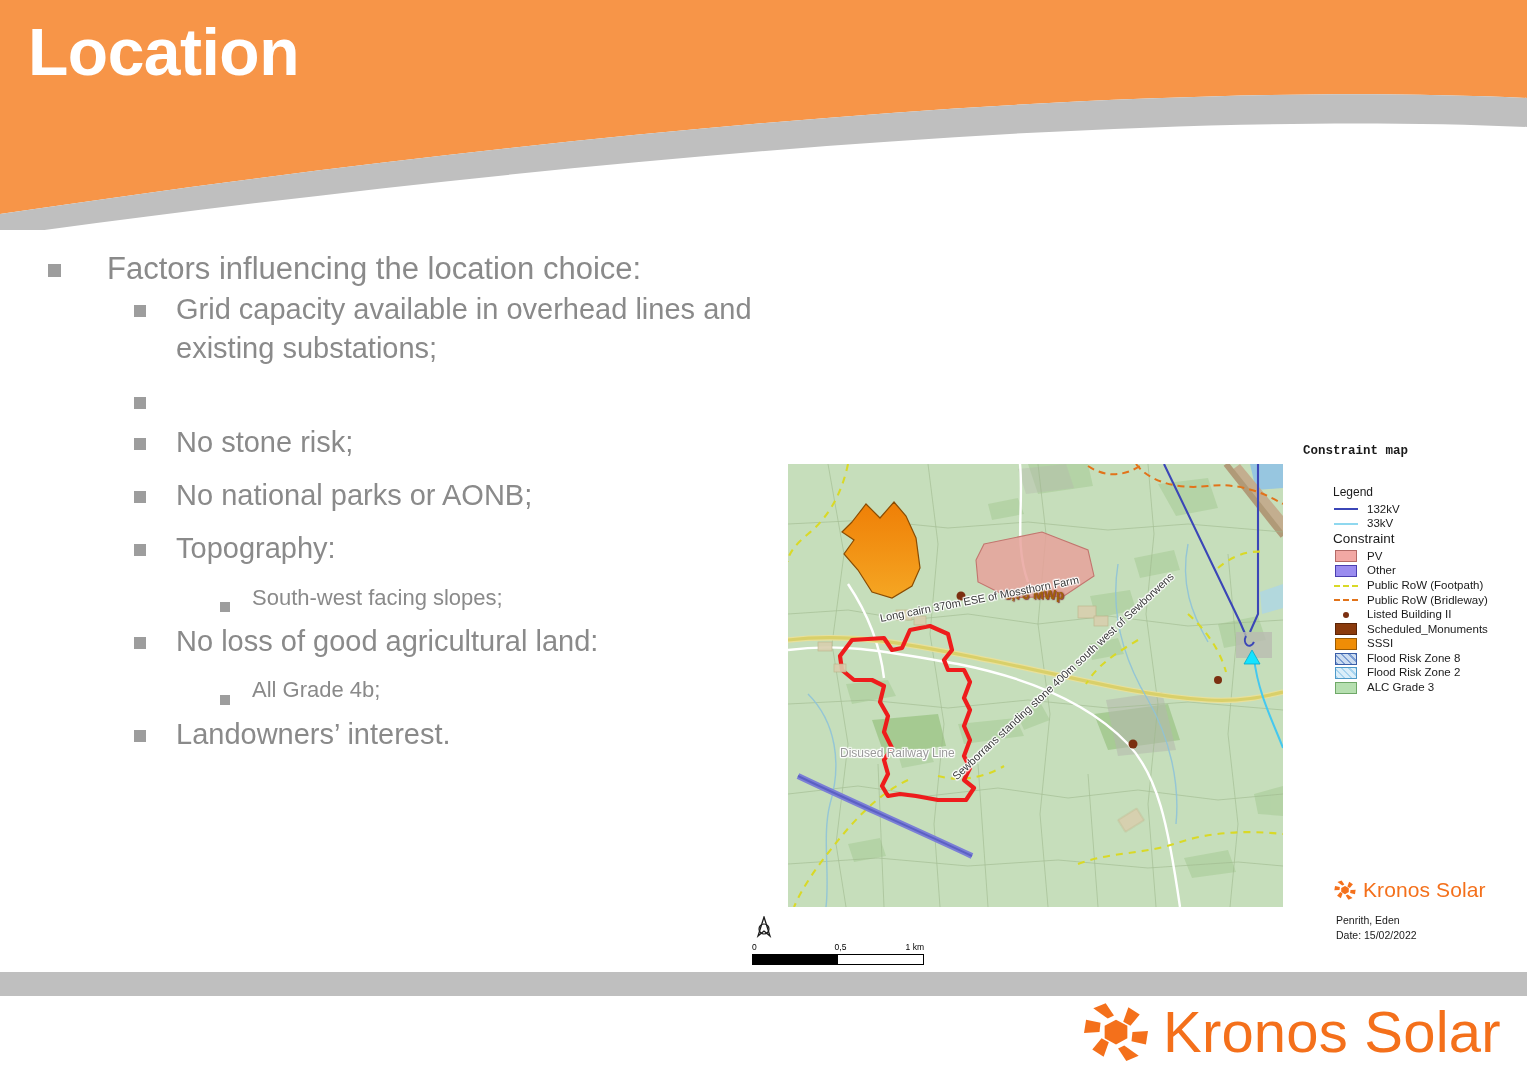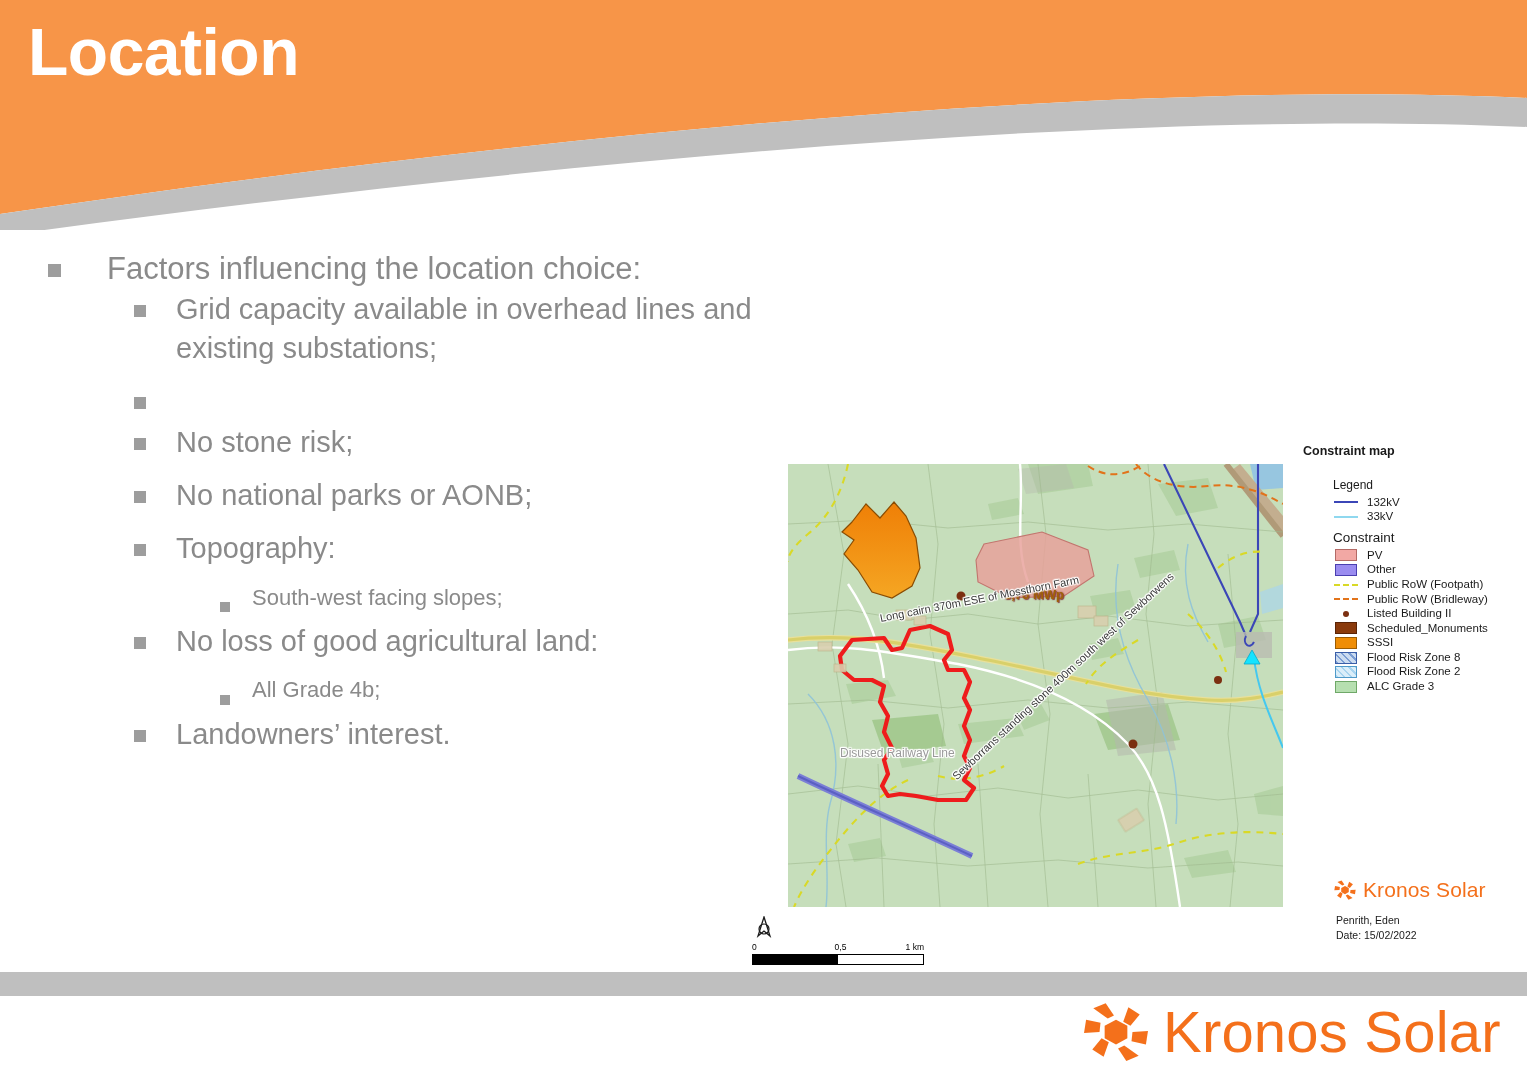--- a/index.html
+++ b/index.html
@@ -42,23 +42,23 @@
   }
   #label-mwp{
     position:absolute;left:1004px;top:587px;color:#a16207;font-size:13px;font-weight:bold;
     text-shadow:0 0 2px #8a4040,1px 1px 1px #8a4040;
   }
   #label-cairn{position:absolute;left:880px;top:612px;transform:rotate(-11deg);transform-origin:left center;}
   #label-sew{position:absolute;left:958px;top:770px;transform:rotate(-43deg);transform-origin:left bottom;}
   #label-rail{position:absolute;left:840px;top:746px;color:#9a9a9a;font-size:12px;}
   
   #legend{position:absolute;left:1303px;top:444px;width:190px;color:#1a1a1a;}
-  #legend-title{font-size:12.5px;font-weight:bold;margin-bottom:20px;}
+  #legend-title{font-size:12.5px;font-weight:bold;margin-bottom:27px;font-family:Liberation Mono, monospace;}
   #legend-sub1{font-size:12px;margin-left:30px;margin-bottom:3px;}
-  #legend-sub2{font-size:13.5px;margin-left:30px;margin-top:6px;margin-bottom:3px;}
+  #legend-sub2{font-size:13.5px;margin-left:30px;margin-bottom:3px;}
   .lg-row{display:flex;align-items:center;margin-left:30px;height:14.6px;}
   .lg-sw{flex:0 0 auto;width:26px;height:13px;margin-right:8px;display:flex;align-items:center;justify-content:center;}
   .lg-lab{font-size:11.5px;line-height:1;color:#1a1a1a;white-space:nowrap;}
   .sw-box{width:22px;height:12px;box-sizing:border-box;border:1px solid #555;}
   .sw-line{width:24px;height:0;border-top:2px solid #000;}
   .sw-dash{width:24px;height:0;border-top:2px dashed #000;}
   .sw-dot{width:6px;height:6px;border-radius:50%;background:#7b2f10;}
   
   #north-arrow{position:absolute;left:753px;top:916px;}
   #scalebar{position:absolute;left:752px;top:942px;width:172px;}

